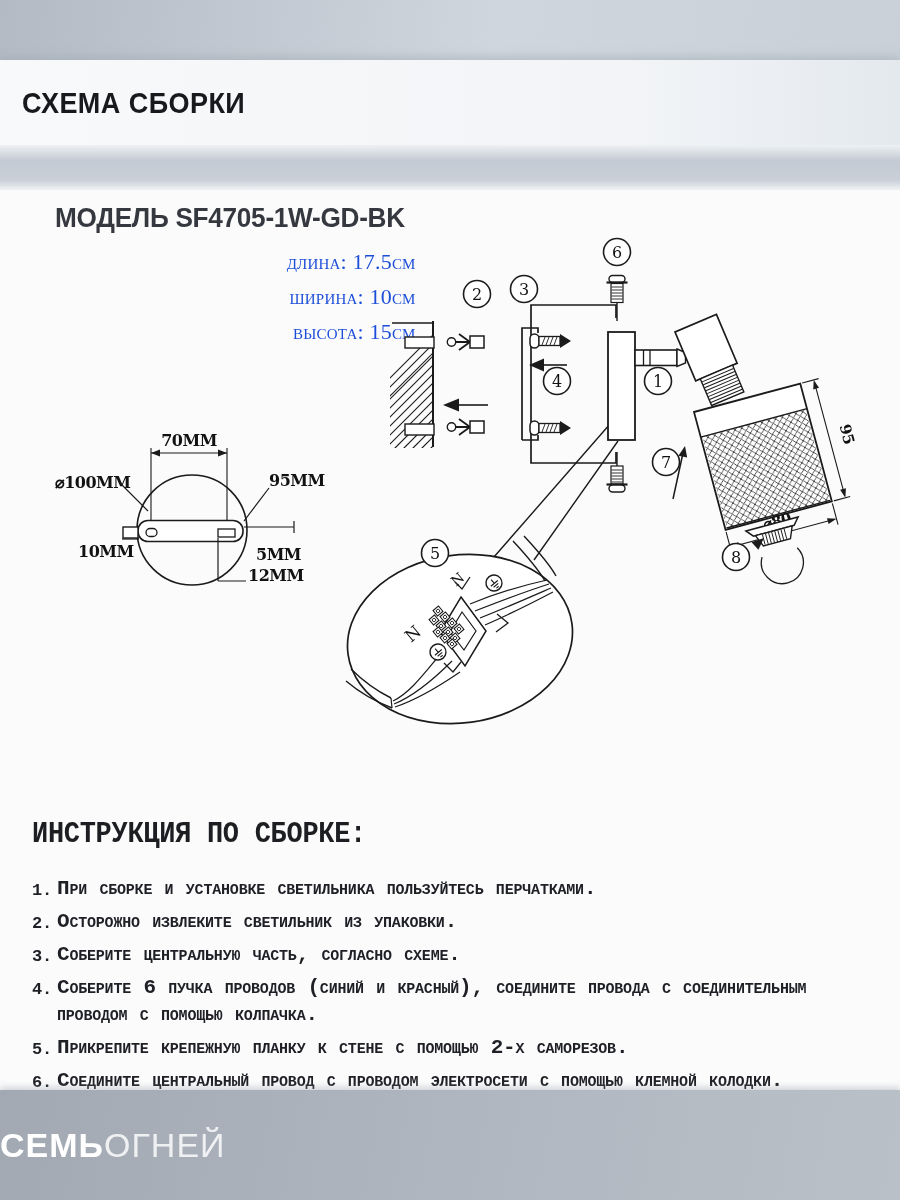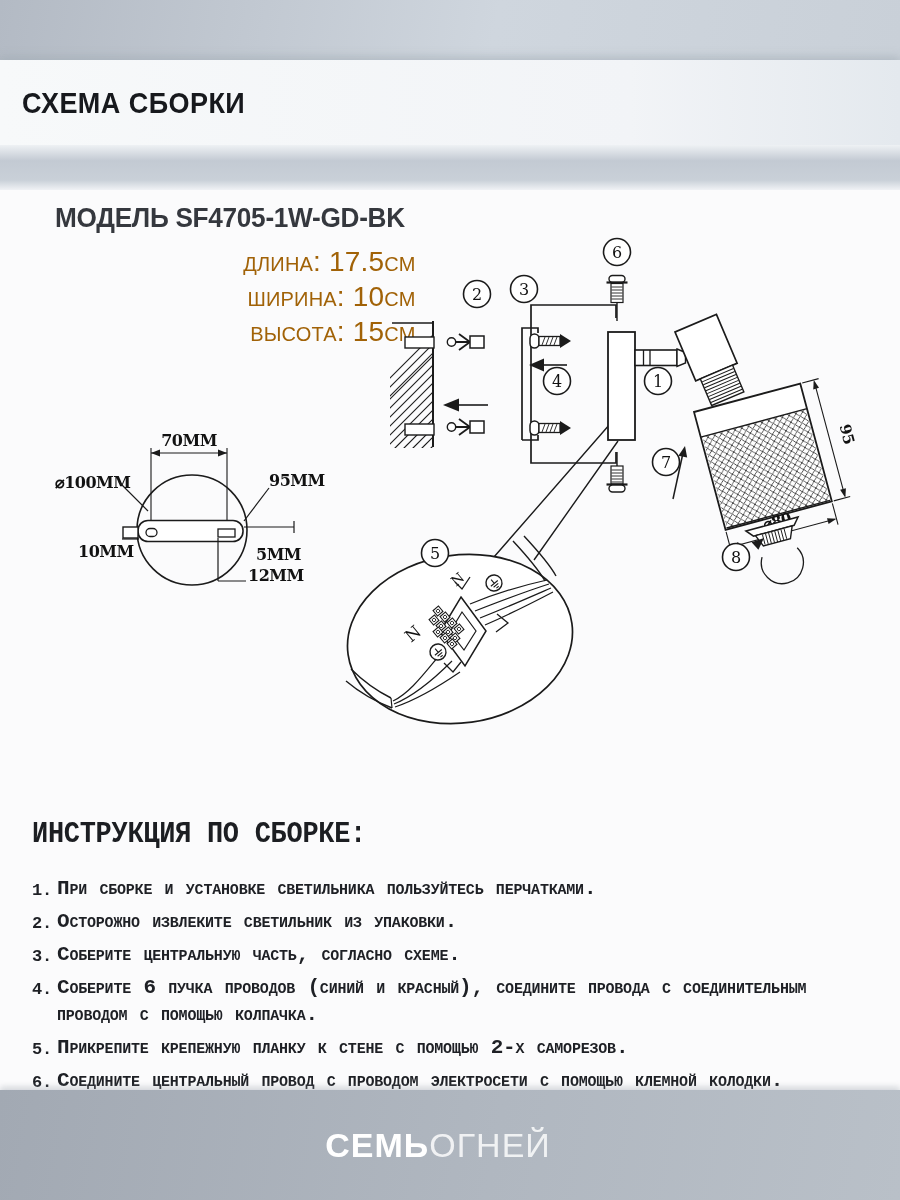--- a/index.html
+++ b/index.html
@@ -13,22 +13,22 @@
             display:flex;align-items:center;padding-left:22px;box-sizing:border-box;
             box-shadow:0 -4px 8px rgba(160,170,180,.45), 0 4px 8px rgba(160,170,180,.45);}
   .band-header h1{margin:0;font-size:30px;font-weight:700;color:#17191d;letter-spacing:.5px;
             transform:scaleX(.9);transform-origin:left center;white-space:nowrap;}
   .band-sub{position:absolute;left:0;top:145px;width:100%;height:45px;
             background:linear-gradient(180deg,#eef1f4 0%,#c3cad3 35%,#c9d0d8 78%,#f0f2f5 100%);}
   
   .model{position:absolute;left:55px;top:203px;color:#2c2f35;text-align:right;}
   .model .name{font-size:27px;font-weight:600;letter-spacing:-.3px;color:#35383e;
                transform:scaleX(.97);transform-origin:left;white-space:nowrap;margin-bottom:10px;}
-  .model .dimline{font-size:28px;font-weight:400;font-variant:small-caps;color:#a16207;
-               line-height:35px;letter-spacing:.2px;white-space:nowrap;}
+  .model .dimline{font-size:22px;font-weight:400;font-variant:small-caps;color:#1d4ed8;
+               line-height:35px;letter-spacing:.2px;white-space:nowrap;font-family:Liberation Serif, serif;}
   
   svg.diagram{position:absolute;left:0;top:190px;}
   .ln{stroke:#1b1b1b;fill:none;}
   .fw{fill:#ffffff;stroke:#1b1b1b;}
   .fb{fill:#1b1b1b;stroke:none;}
   .dim{font-family:"DejaVu Serif",serif;font-weight:700;font-size:16px;fill:#121212;letter-spacing:-.5px;}
   .dims{font-family:"DejaVu Serif",serif;font-weight:700;font-size:15px;fill:#121212;letter-spacing:-.5px;}
   .co{font-family:"DejaVu Serif",serif;font-size:16px;fill:#121212;}
   .nlbl{font-family:"DejaVu Serif",serif;font-size:17px;fill:#121212;}
   .nlbl2{font-family:"DejaVu Serif",serif;font-size:14px;fill:#121212;}
@@ -36,21 +36,21 @@
   .instructions{position:absolute;left:32px;top:818px;width:856px;color:#1c1e22;font-family:Liberation Mono, monospace;}
   .instructions h2{margin:0 0 24px 0;font-size:29px;font-weight:700;letter-spacing:-.3px;
                    transform:scaleX(.93);transform-origin:left;white-space:nowrap;}
   .ins-list{list-style:none;margin:0;padding:0;}
   .ins-item{position:relative;padding-left:25px;margin-bottom:6px;font-size:21px;font-weight:600;
             font-variant:small-caps;letter-spacing:-.2px;line-height:27px;color:#1e2025;}
   .ins-item .num{position:absolute;left:0;top:2px;font-size:17px;font-weight:600;font-variant:normal;}
   
   .footer{position:absolute;left:0;top:1090px;width:100%;height:110px;
           background:linear-gradient(100deg,#a2a9b3 0%,#b0b7c0 55%,#b9c0c8 100%);
-          display:flex;align-items:center;justify-content:center;
+          display:flex;align-items:center;justify-content:flex-start;
           padding-right:24px;box-sizing:border-box;
           box-shadow:0 -3px 6px rgba(150,158,168,.4);}
   .brand{font-size:34px;letter-spacing:1px;color:#ffffff;white-space:nowrap;}
   .brand .b{font-weight:700;}
   .brand .l{font-weight:400;opacity:.82;}
 </style>
 </head>
 <body>
 
 <div class="page">

